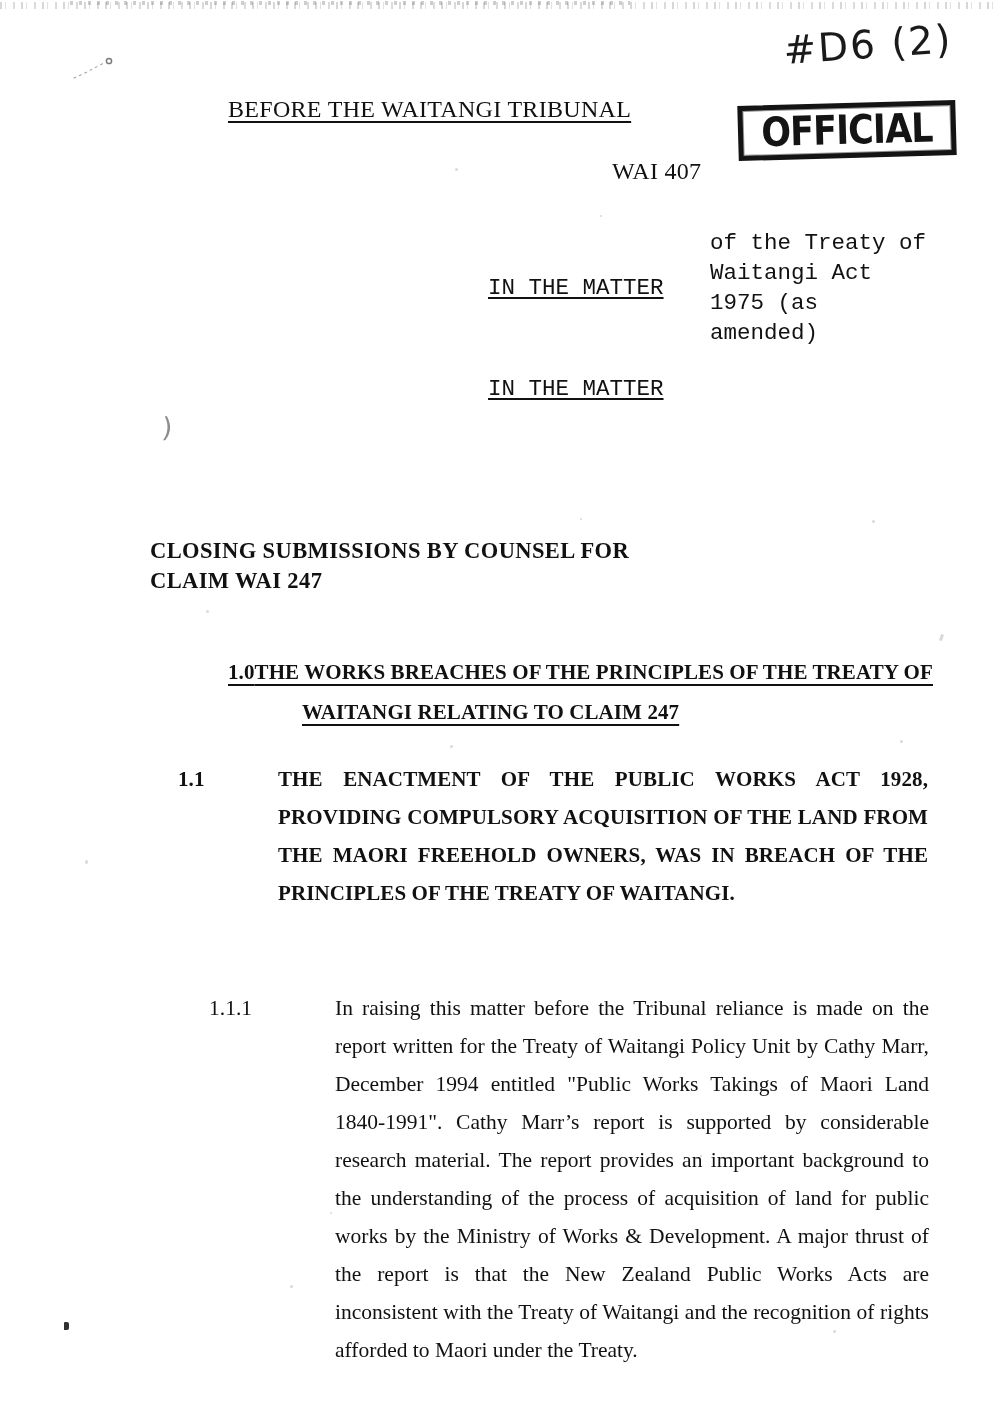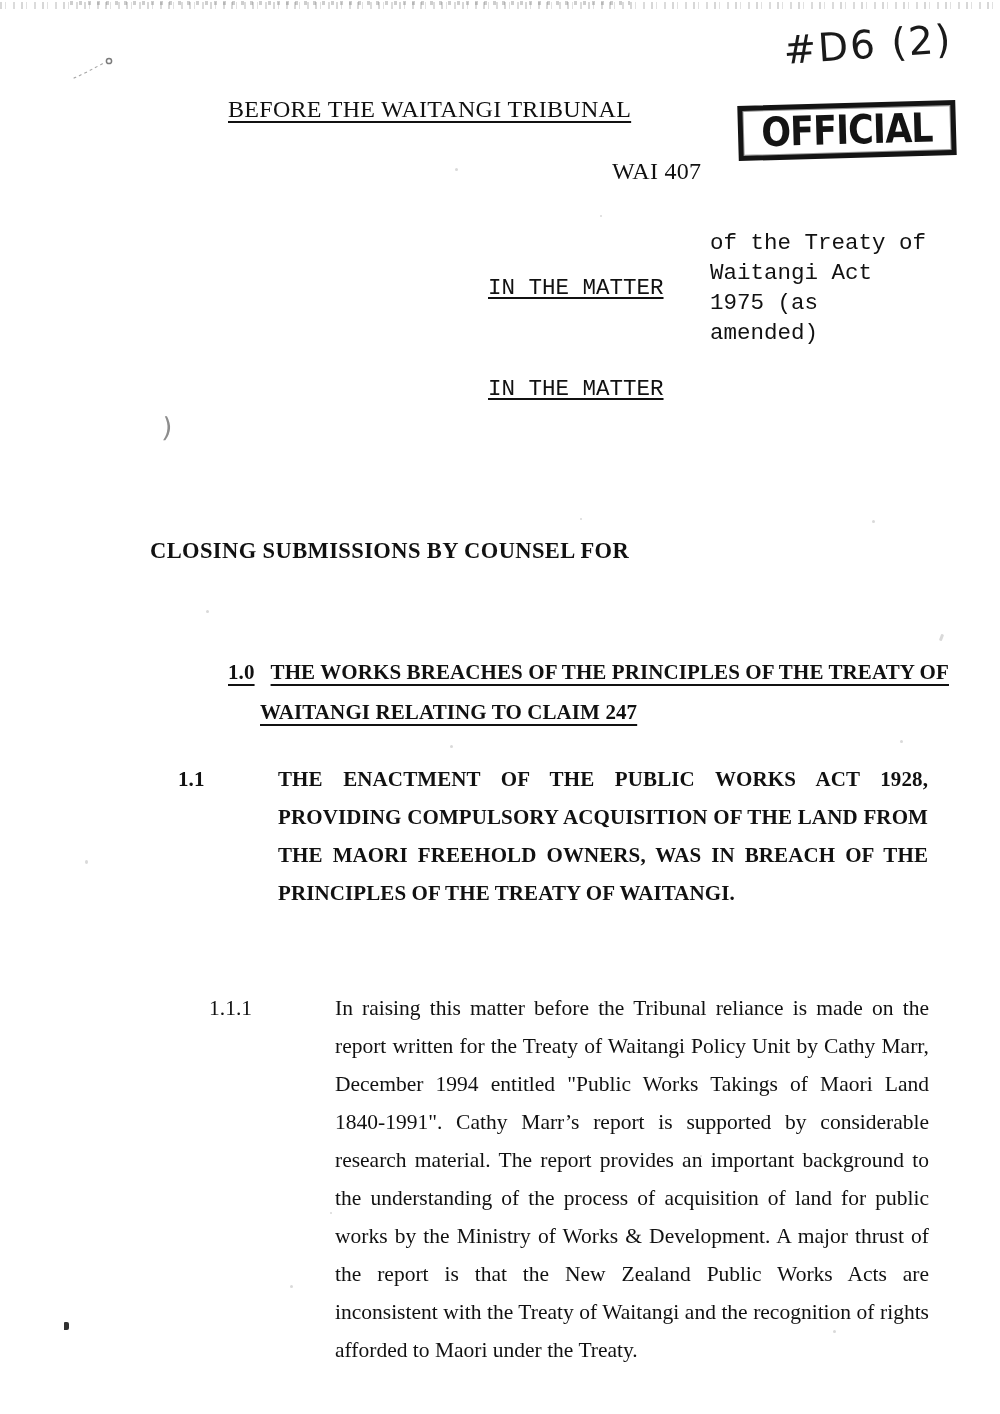--- a/index.html
+++ b/index.html
@@ -193,22 +193,22 @@
     line-height: 40px;
     letter-spacing: 0.1px;
   }
   #heading-1-0 .h-line {
     display: block;
     text-decoration: underline;
     text-underline-offset: 5px;
     white-space: nowrap;
   }
   #heading-1-0 .h-line.first { text-align: justify; }
-  #heading-1-0 .h-num { margin-right: 16px; }
-  #heading-1-0 .h-line.second { margin-left: 32px; }
+  #heading-1-0 .h-num { }
+  #heading-1-0 .h-line.second { margin-left: 74px; }
 
   
   #heading-1-1 {
     position: absolute;
     left: 228px;
     top: 760px;
     width: 700px;
     font-size: 21px;
     font-weight: bold;
     line-height: 38px;
@@ -285,20 +285,21 @@
 
 
     <div class="matter-row">
       <div class="matter-label">IN THE MATTER</div>
     </div>
 
   </div>
 
   <div id="doc-title">
     <div>CLOSING SUBMISSIONS BY COUNSEL FOR</div>
+    <div>CLAIM WAI 247</div>
   </div>
 
   <div id="heading-1-0">
     <span class="h-line first"><span class="h-num">1.0</span><span>THE WORKS BREACHES OF THE PRINCIPLES OF THE TREATY OF</span></span>
     <span class="h-line second">WAITANGI RELATING TO CLAIM 247</span>
   </div>
 
   <div id="heading-1-1"><span class="h-num">1.1</span><span>THE ENACTMENT OF THE PUBLIC WORKS ACT 1928, PROVIDING COMPULSORY ACQUISITION OF THE LAND FROM THE MAORI FREEHOLD OWNERS, WAS IN BREACH OF THE PRINCIPLES OF THE TREATY OF WAITANGI.</span></div>
 
   <div id="para-1-1-1"><span class="p-num">1.1.1</span><span>In raising this matter before  the Tribunal reliance is made on the report written for the Treaty of Waitangi Policy Unit by Cathy Marr, December 1994 entitled "Public Works Takings of Maori Land 1840-1991".  Cathy Marr’s report is supported by considerable research material.  The report provides an important background to the understanding of the process of acquisition of land for public works by the Ministry of Works &amp; Development.  A major thrust of the report is that the New Zealand Public Works Acts are inconsistent with the Treaty of Waitangi and the recognition of rights afforded to Maori under the Treaty.</span></div>

